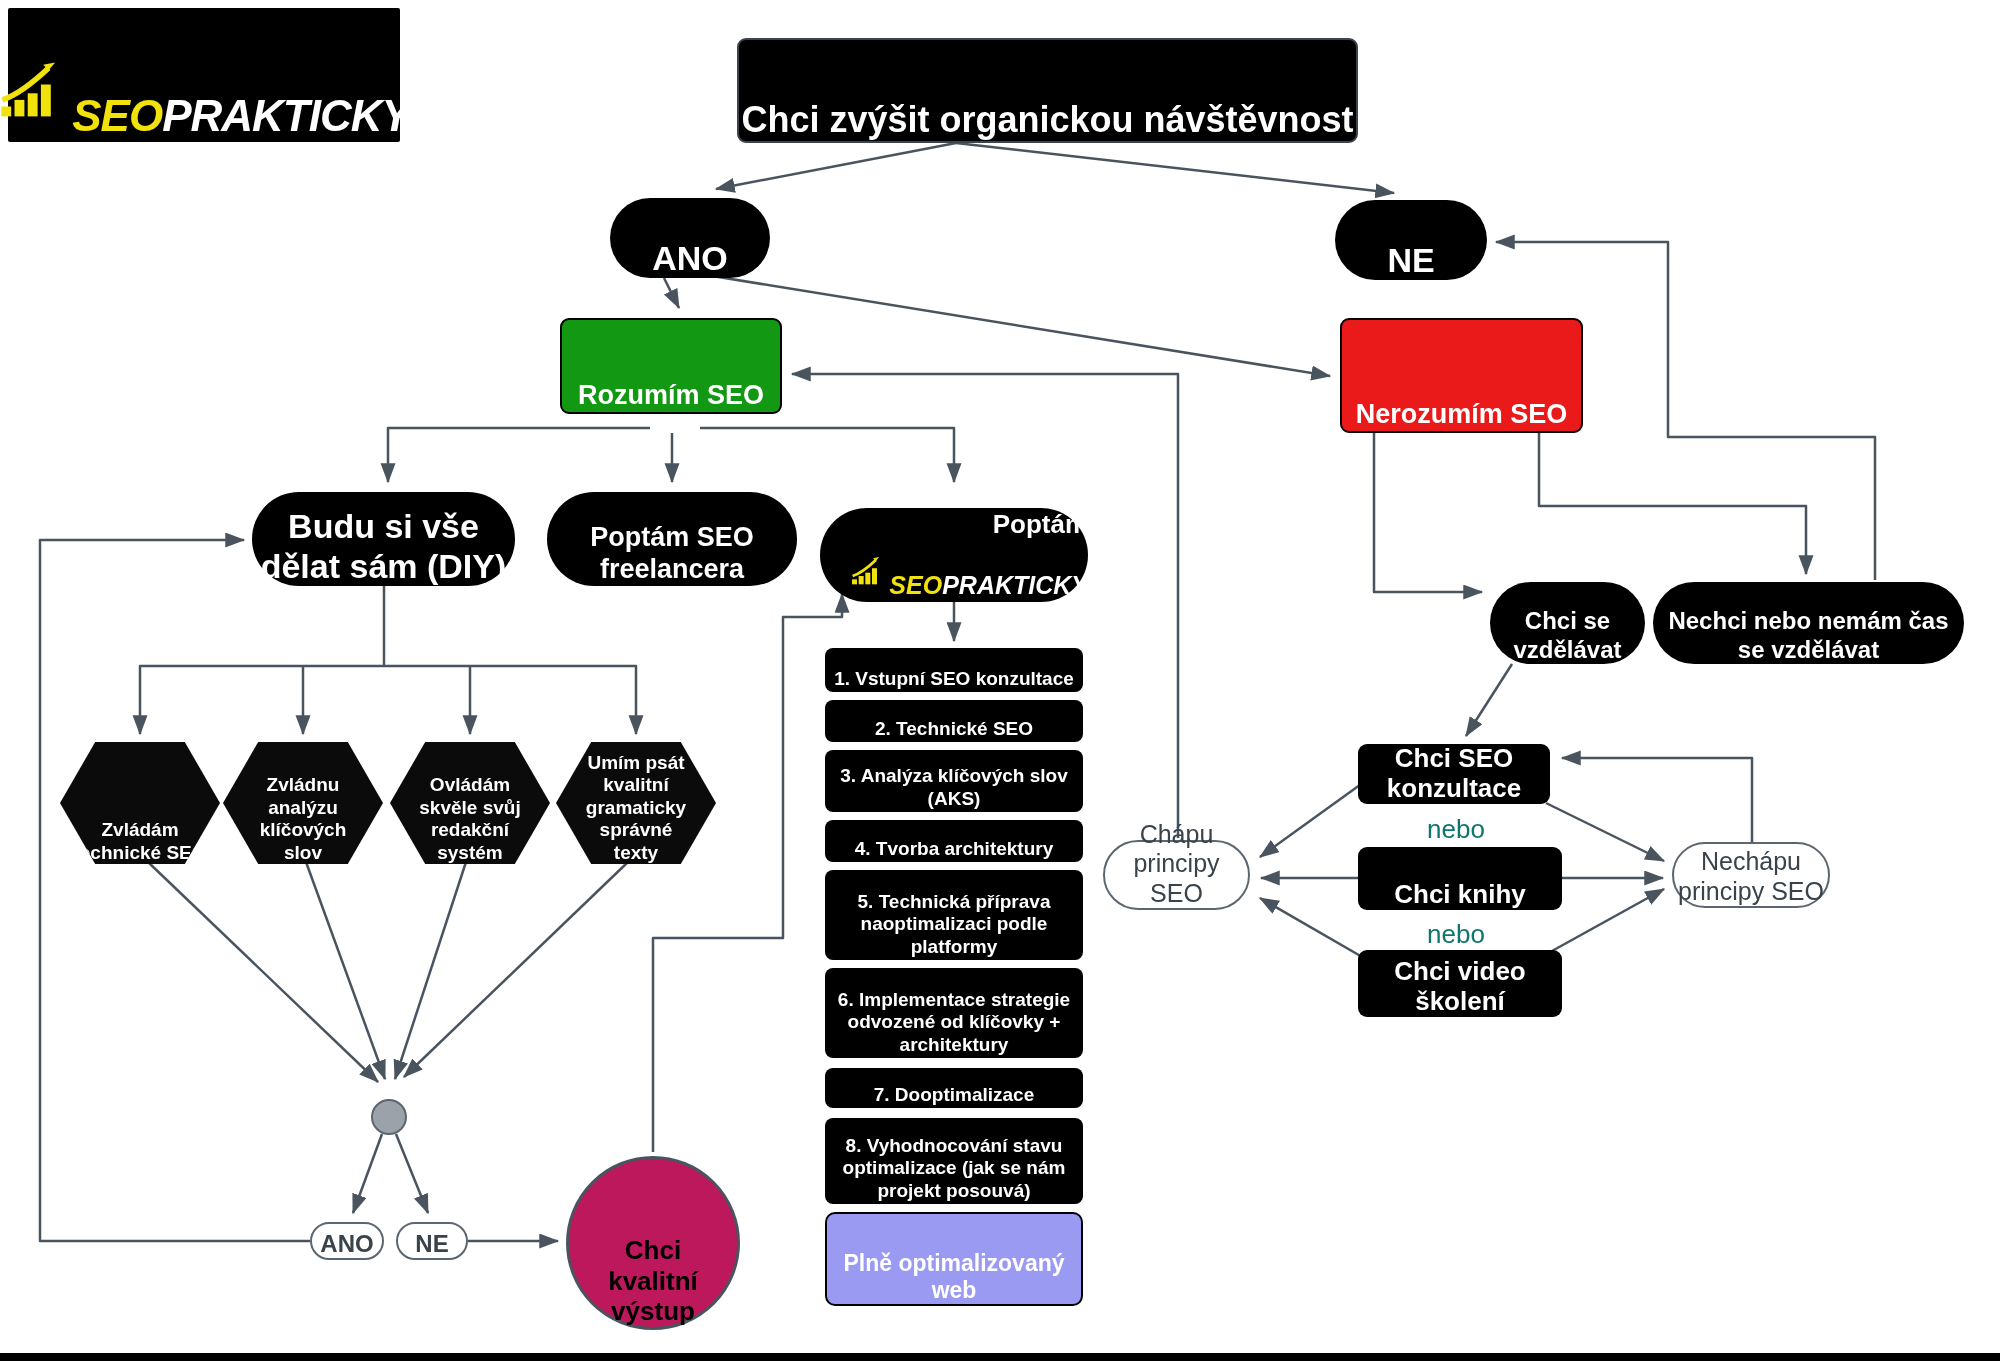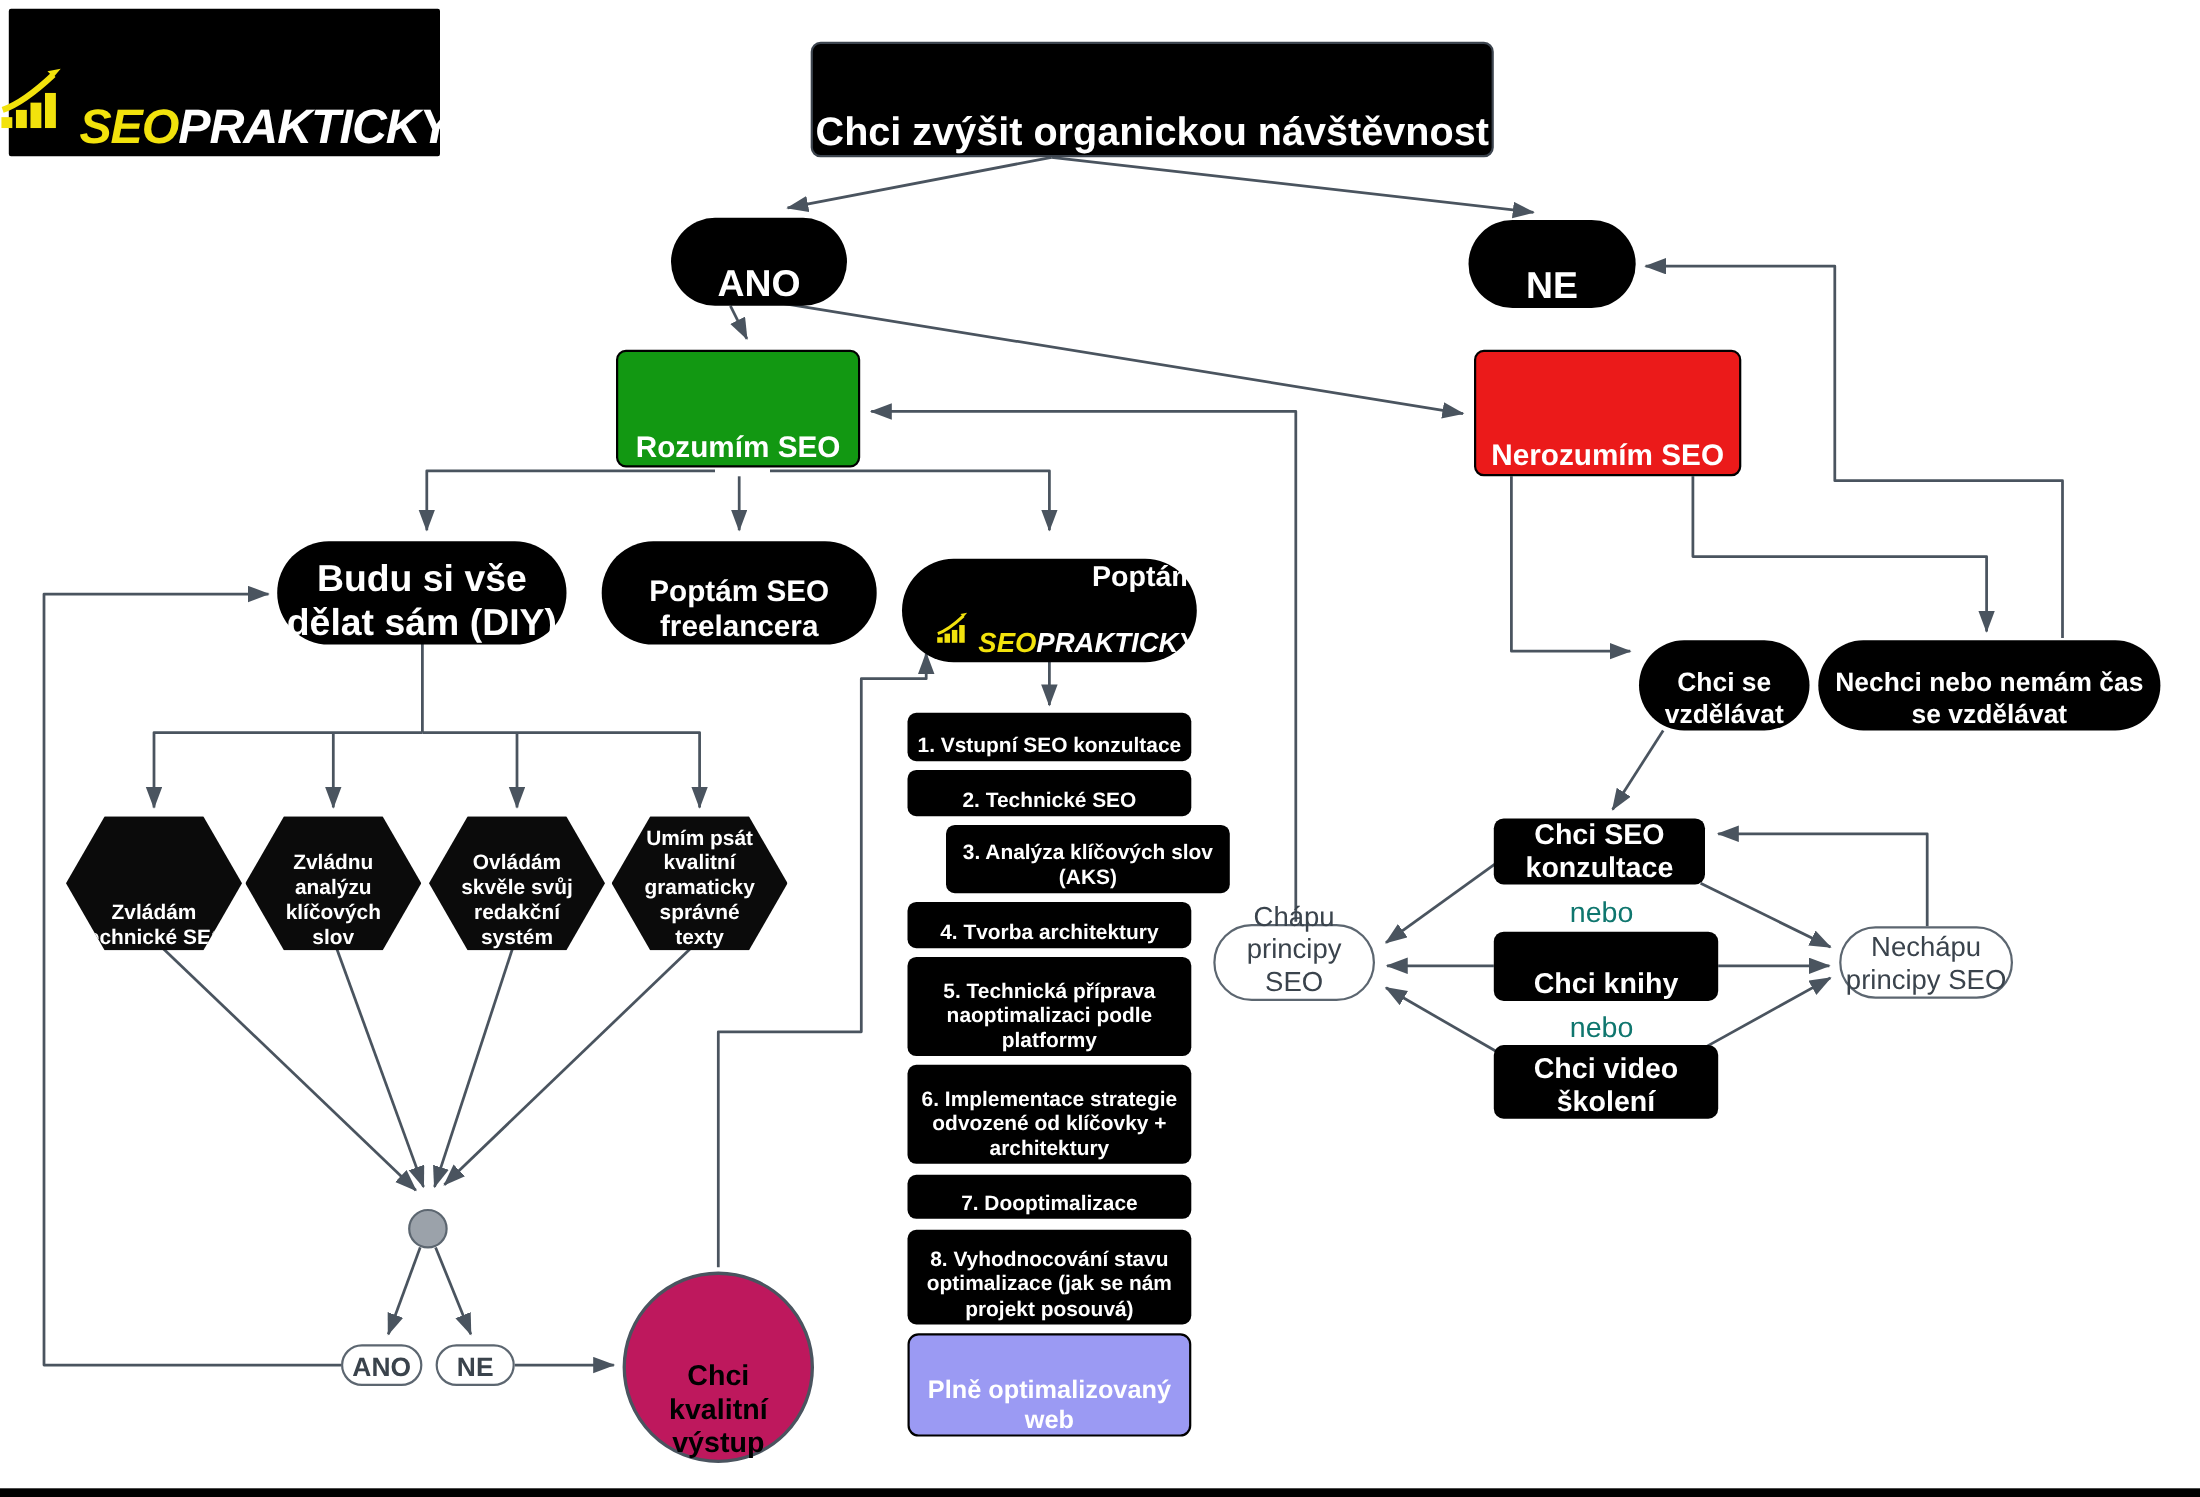--- a/index.html
+++ b/index.html
@@ -89,21 +89,21 @@
         <span class="brand-seo">SEO</span><span class="brand-prakticky">PRAKTICKY</span>
       </div>
     </div>
   </div>
 
   <div class="node rrect" style="left:737px;top:38px;width:621px;height:105px;font-size:36px;border:2px solid #3c444e;">Chci zvýšit organickou návštěvnost</div>
 
   <div class="node pill" style="left:610px;top:198px;width:160px;height:80px;font-size:34px;border-radius:40px;">ANO</div>
   <div class="node pill" style="left:1335px;top:200px;width:152px;height:80px;font-size:34px;border-radius:40px;">NE</div>
 
-  <div class="node rrect" style="left:560px;top:318px;width:222px;height:107px;font-size:27px;background:#129812;border:2px solid #000;">Rozumím SEO</div>
+  <div class="node rrect" style="left:560px;top:318px;width:222px;height:96px;font-size:27px;background:#129812;border:2px solid #000;">Rozumím SEO</div>
   <div class="node rrect" style="left:1340px;top:318px;width:243px;height:115px;font-size:27px;background:#eb1a1a;border:2px solid #000;">Nerozumím SEO</div>
 
   <div class="node pill" style="left:252px;top:492px;width:263px;height:94px;font-size:34px;">Budu si vše
 dělat sám (DIY)</div>
   <div class="node pill" style="left:547px;top:492px;width:250px;height:94px;font-size:27px;">Poptám SEO
 freelancera</div>
   <div class="node pill" style="left:820px;top:492px;width:268px;height:94px;font-size:26px;flex-direction:column;gap:2px;margin-top:16px;">
     <span>Poptám</span>
     <div class="logo-row" style="gap:5px;">
       <svg width="34" height="30" viewBox="0 0 60 54">
@@ -133,21 +133,21 @@
 redakční
 systém</div>
   <div class="node hex" style="left:556px;top:742px;width:160px;height:122px;">Umím psát
 kvalitní
 gramaticky
 správné
 texty</div>
 
   <div class="node step" style="left:825px;top:648px;width:258px;height:44px;">1. Vstupní SEO konzultace</div>
   <div class="node step" style="left:825px;top:700px;width:258px;height:42px;">2. Technické SEO</div>
-  <div class="node step" style="left:825px;top:750px;width:258px;height:62px;margin-left:35px;">3. Analýza klíčových slov
+  <div class="node step" style="left:825px;top:750px;width:258px;height:62px;">3. Analýza klíčových slov
 (AKS)</div>
   <div class="node step" style="left:825px;top:820px;width:258px;height:42px;">4. Tvorba architektury</div>
   <div class="node step" style="left:825px;top:870px;width:258px;height:90px;">5. Technická příprava
 naoptimalizaci podle
 platformy</div>
   <div class="node step" style="left:825px;top:968px;width:258px;height:90px;">6. Implementace strategie
 odvozené od klíčovky +
 architektury</div>
   <div class="node step" style="left:825px;top:1068px;width:258px;height:40px;">7. Dooptimalizace</div>
   <div class="node step" style="left:825px;top:1118px;width:258px;height:86px;">8. Vyhodnocování stavu

